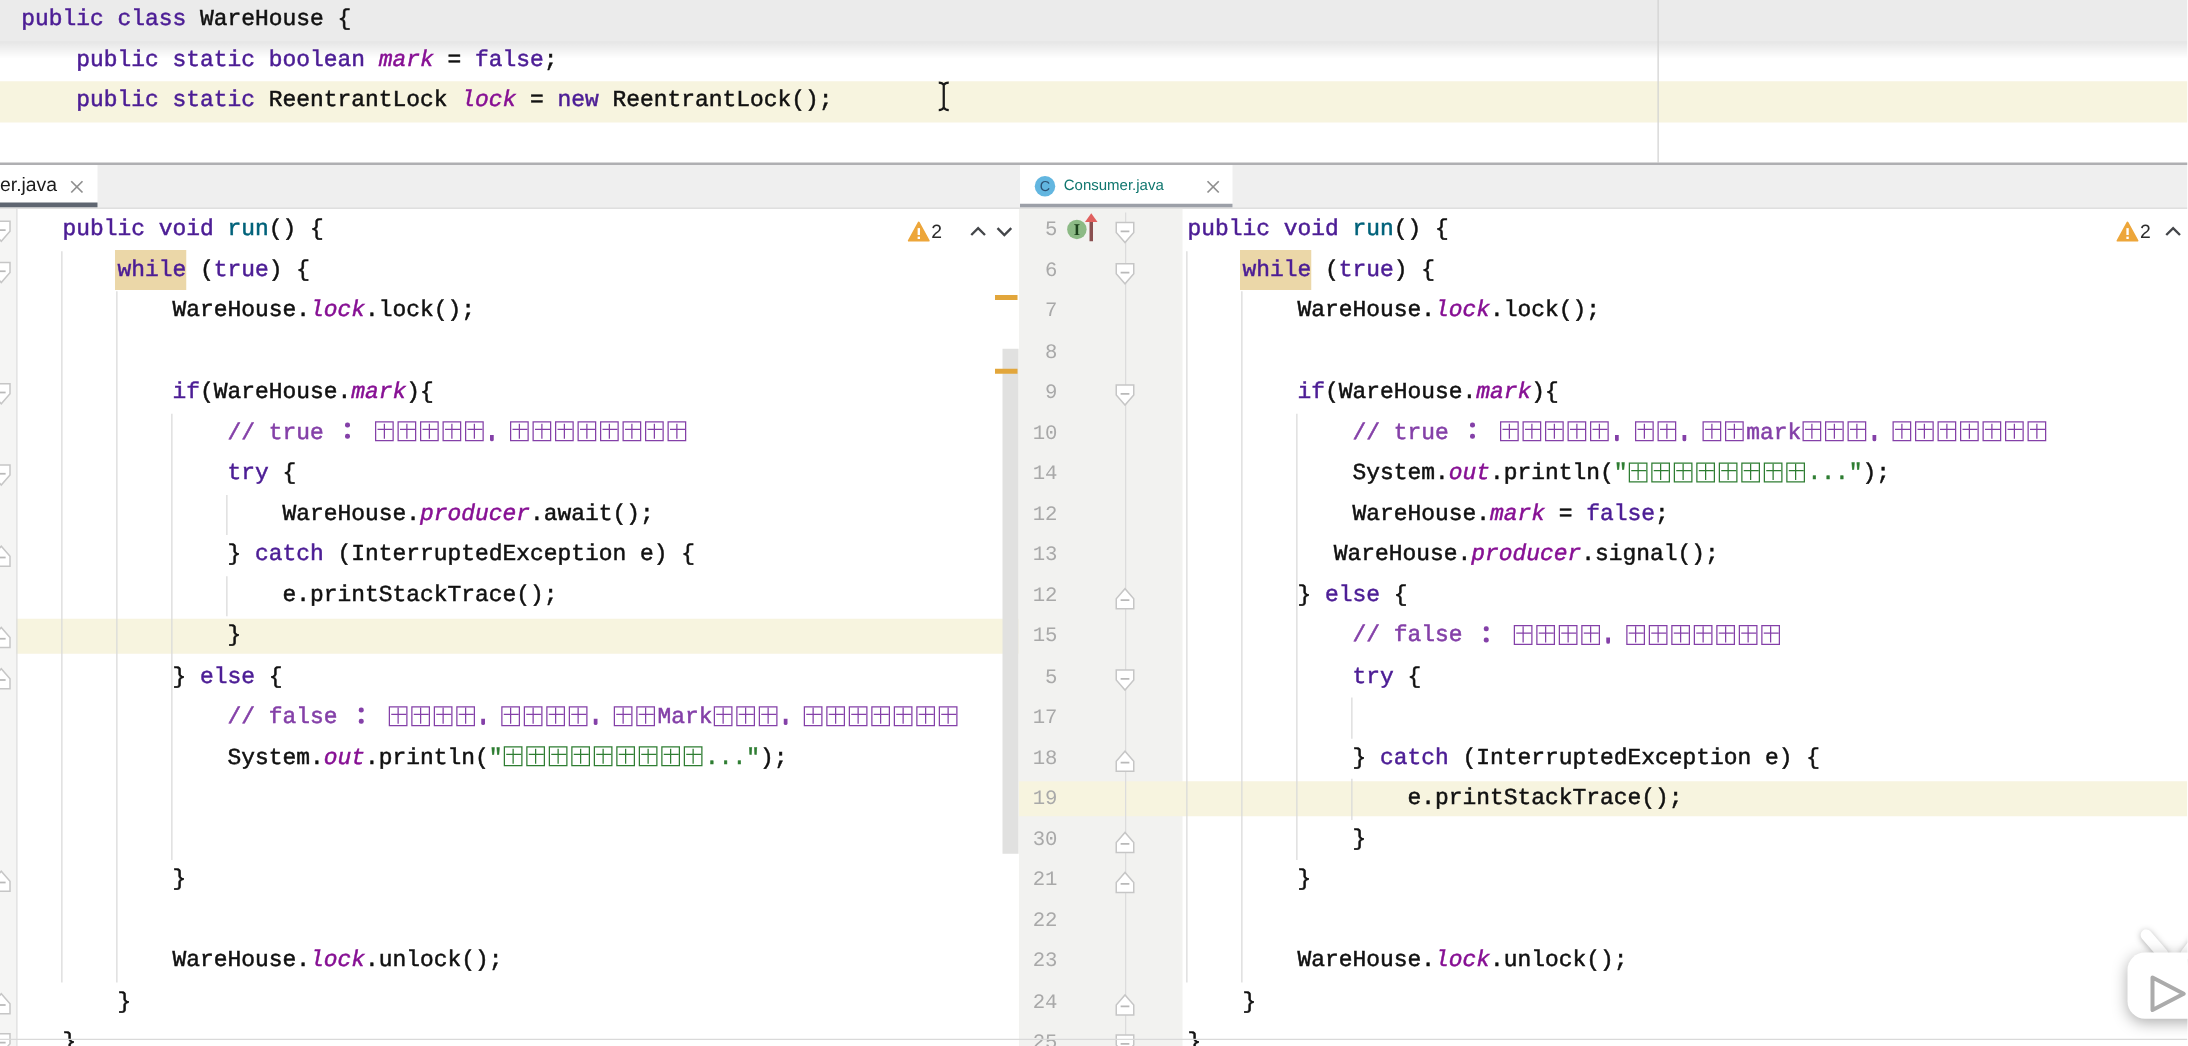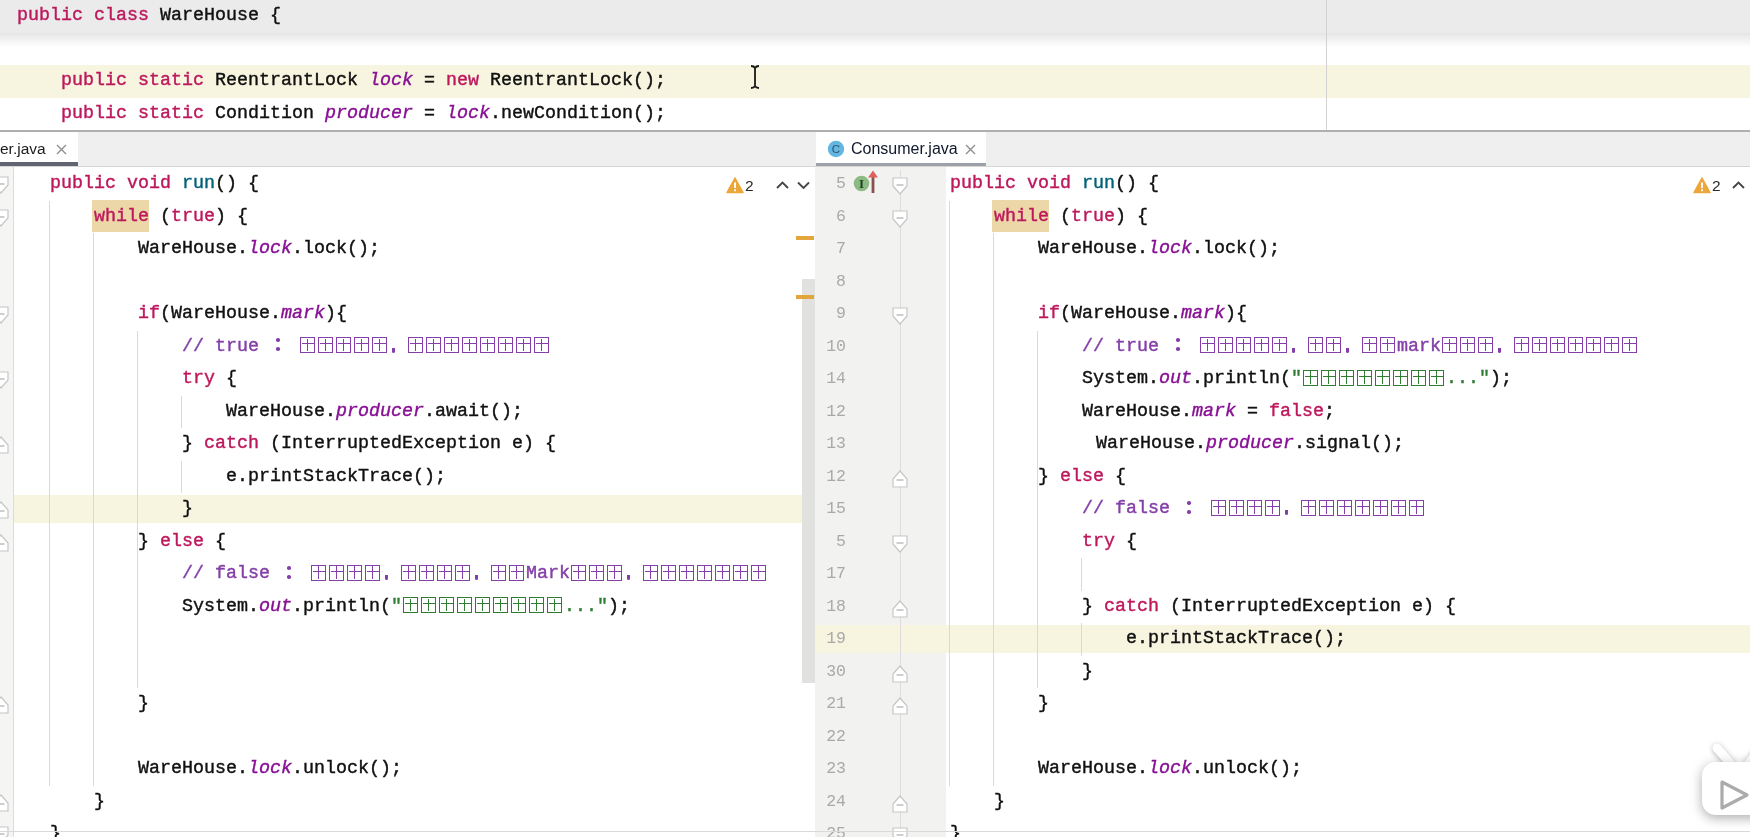--- a/index.html
+++ b/index.html
@@ -1,18 +1,18 @@
 <!DOCTYPE html>
 <html><head><meta charset="utf-8"><style>
 *{margin:0;padding:0;box-sizing:border-box}
 html,body{width:1750px;height:837px;overflow:hidden;background:#fff}
 body{position:relative;font-family:"Liberation Mono",monospace;font-size:18.33px;color:#111}
 .abs{position:absolute}
 .row{position:absolute;height:32.5px;line-height:32.5px;white-space:pre;-webkit-text-stroke:0.4px}
-.k{color:#be185d}
+.k{color:#4c1d95}
 .t{color:#00627a}
 .f{color:#871094;font-style:italic}
 .c{color:#8440a8}
 .s{color:#2e7d32}
 i.f{font-style:italic}
 b.g{position:relative;display:inline-block;width:15px;height:16px;border:1.6px solid currentColor;margin:0 1.5px;vertical-align:-2.6px;font-weight:normal}
 b.g::before{content:"";position:absolute;left:0.8px;right:0.8px;top:5.1px;border-top:1.6px solid currentColor}
 b.g::after{content:"";position:absolute;top:0.8px;bottom:0.8px;left:5.1px;border-left:1.6px solid currentColor}
 b.p{position:relative;display:inline-block;width:18px;height:14.6px;font-weight:normal}
 b.p::before{content:"";position:absolute;left:3px;bottom:-2px;width:3.4px;height:5px;border-radius:0 0 3px 3px;background:currentColor}
@@ -24,43 +24,43 @@
 .numcol{position:absolute;left:815px;width:31px;text-align:right;font-size:16.5px;line-height:32.5px;color:#a9a9a9;height:32.5px}
 svg{position:absolute;overflow:visible}
 </style></head><body>
 
 <div class="abs" id="topblock" style="left:0;top:0;width:1750px;height:130px;background:#fff">
   <div class="abs" style="left:0;top:0;width:1750px;height:32.5px;background:#ebebeb"></div>
   <div class="abs" style="left:0;top:32.5px;width:1750px;height:14px;background:linear-gradient(rgba(0,0,0,0.10),rgba(0,0,0,0))"></div>
   <div class="abs" style="left:0;top:65px;width:1750px;height:32.5px;background:#f7f4df"></div>
   <div class="abs" style="left:1326px;top:0;width:1px;height:130px;background:#d2d2d2"></div>
   <div class="row" style="left:17px;top:0"><span class="k">public class</span> WareHouse {</div>
+  <div class="row" style="left:61px;top:32.5px"><span class="k">public static boolean</span> <i class="f">mark</i> = <span class="k">false</span>;</div>
   <div class="row" style="left:61px;top:65px"><span class="k">public static</span> ReentrantLock <i class="f">lock</i> = <span class="k">new</span> ReentrantLock();</div>
-  <div class="row" style="left:61px;top:97.5px"><span class="k">public static</span> Condition <i class="f">producer</i> = <i class="f">lock</i>.newCondition();</div>
 
   <svg style="left:746px;top:64px" width="18" height="26" viewBox="0 0 18 26">
     <path d="M5 2 Q8 2 9 4 Q10 2 13 2 M9 4 V22 M5 24 Q8 24 9 22 Q10 24 13 24" fill="none" stroke="#1a1a1a" stroke-width="1.8"></path>
   </svg>
 </div>
 <div class="abs" style="left:0;top:130px;width:1750px;height:2px;background:#afafb2"></div>
 
 <div class="abs" style="left:0;top:132px;width:1750px;height:34px;background:#efefef">
 
   <div class="abs sans" style="left:0;top:0;width:78px;height:34px;background:#fff;font-size:15.5px;line-height:33px;color:#1c1c1c">er.java</div>
   <svg style="left:56px;top:12px" width="11" height="11" viewBox="0 0 11 11">
       <path d="M1 1 L10 10 M10 1 L1 10" stroke="#8f8f8f" stroke-width="1.4"></path>
     </svg>
   <div class="abs" style="left:0;top:29.5px;width:78px;height:4.5px;background:#5f6671"></div>
 
   <div class="abs" style="left:816px;top:0;width:170px;height:34px;background:#fff"></div>
   <svg style="left:827px;top:8px" width="18" height="18" viewBox="0 0 18 18">
       <circle cx="9" cy="9" r="8.2" fill="#62b6e0"></circle>
       <text x="9" y="13.2" font-family="Liberation Sans" font-size="11.5" fill="#2c5274" text-anchor="middle">C</text>
     </svg>
-  <div class="abs sans" style="left:851px;top:0;height:30px;line-height:33px;font-size:16px;color:#0f172a">Consumer.java</div>
+  <div class="abs sans" style="left:851px;top:0;height:30px;line-height:33px;font-size:12px;color:#0f766e">Consumer.java</div>
   <svg style="left:965px;top:12px" width="11" height="11" viewBox="0 0 11 11">
       <path d="M1 1 L10 10 M10 1 L1 10" stroke="#8f8f8f" stroke-width="1.4"></path>
     </svg>
   <div class="abs" style="left:816px;top:31px;width:170px;height:3px;background:#9ca0a8"></div>
 </div>
 <div class="abs" style="left:0;top:166px;width:1750px;height:1px;background:#d5d5d5"></div>
 
 <div class="abs" id="lpane" style="left:0;top:167px;width:815px;height:670px;overflow:hidden">
 
   <div class="abs" style="left:0;top:328px;width:815px;height:28px;background:#f7f4df"></div>
@@ -240,21 +240,21 @@
 
   <div class="abs" style="left:177px;top:33px;width:57px;height:32px;background:#ebd7a8"></div>
 
   <div class="row" style="left:135px;top:1px"><span class="k">public void</span> <span class="t">run</span>() {</div>
   <div class="row" style="left:135px;top:33.5px">    <span class="k">while</span> (<span class="k">true</span>) {</div>
   <div class="row" style="left:135px;top:66px">        WareHouse.<i class="f">lock</i>.lock();</div>
   <div class="row" style="left:135px;top:131px">        <span class="k">if</span>(WareHouse.<i class="f">mark</i>){</div>
   <div class="row" style="left:135px;top:163.5px">            <span class="c">// true <b class="n"></b> <b class="g"></b><b class="g"></b><b class="g"></b><b class="g"></b><b class="g"></b><b class="p"></b><b class="g"></b><b class="g"></b><b class="p"></b><b class="g"></b><b class="g"></b>mark<b class="g"></b><b class="g"></b><b class="g"></b><b class="p"></b><b class="g"></b><b class="g"></b><b class="g"></b><b class="g"></b><b class="g"></b><b class="g"></b><b class="g"></b></span></div>
   <div class="row" style="left:135px;top:196px">            System.<i class="f">out</i>.println(<span class="s">"<b class="g"></b><b class="g"></b><b class="g"></b><b class="g"></b><b class="g"></b><b class="g"></b><b class="g"></b><b class="g"></b>..."</span>);</div>
   <div class="row" style="left:135px;top:228.5px">            WareHouse.<i class="f">mark</i> = <span class="k">false</span>;</div>
-  <div class="row" style="left:149px;top:261px">            WareHouse.<i class="f">producer</i>.signal();</div>
+  <div class="row" style="left:120px;top:261px">            WareHouse.<i class="f">producer</i>.signal();</div>
   <div class="row" style="left:135px;top:293.5px">        } <span class="k">else</span> {</div>
   <div class="row" style="left:135px;top:326px">            <span class="c">// false <b class="n"></b> <b class="g"></b><b class="g"></b><b class="g"></b><b class="g"></b><b class="p"></b><b class="g"></b><b class="g"></b><b class="g"></b><b class="g"></b><b class="g"></b><b class="g"></b><b class="g"></b></span></div>
   <div class="row" style="left:135px;top:358.5px">            <span class="k">try</span> {</div>
   <div class="row" style="left:135px;top:423.5px">            } <span class="k">catch</span> (InterruptedException e) {</div>
   <div class="row" style="left:135px;top:456px">                e.printStackTrace();</div>
   <div class="row" style="left:135px;top:488.5px">            }</div>
   <div class="row" style="left:135px;top:521px">        }</div>
   <div class="row" style="left:135px;top:586px">        WareHouse.<i class="f">lock</i>.unlock();</div>
   <div class="row" style="left:135px;top:618.5px">    }</div>
   <div class="row" style="left:135px;top:651px">}</div>

